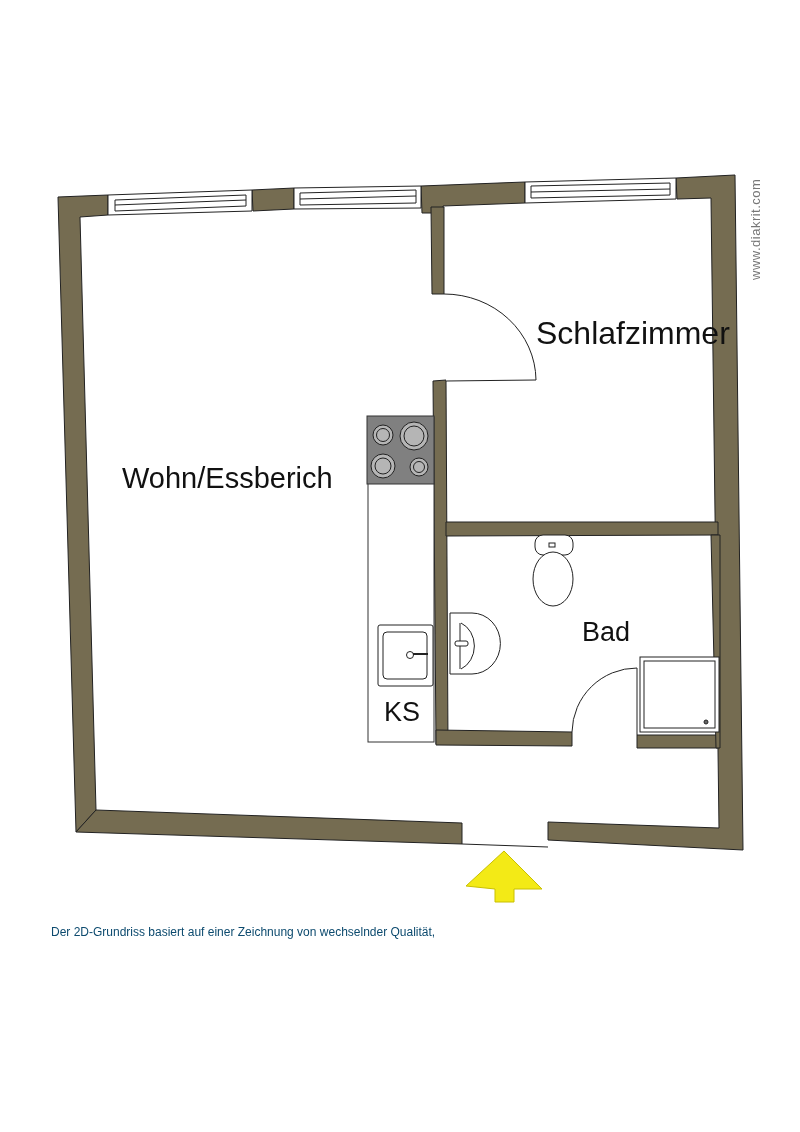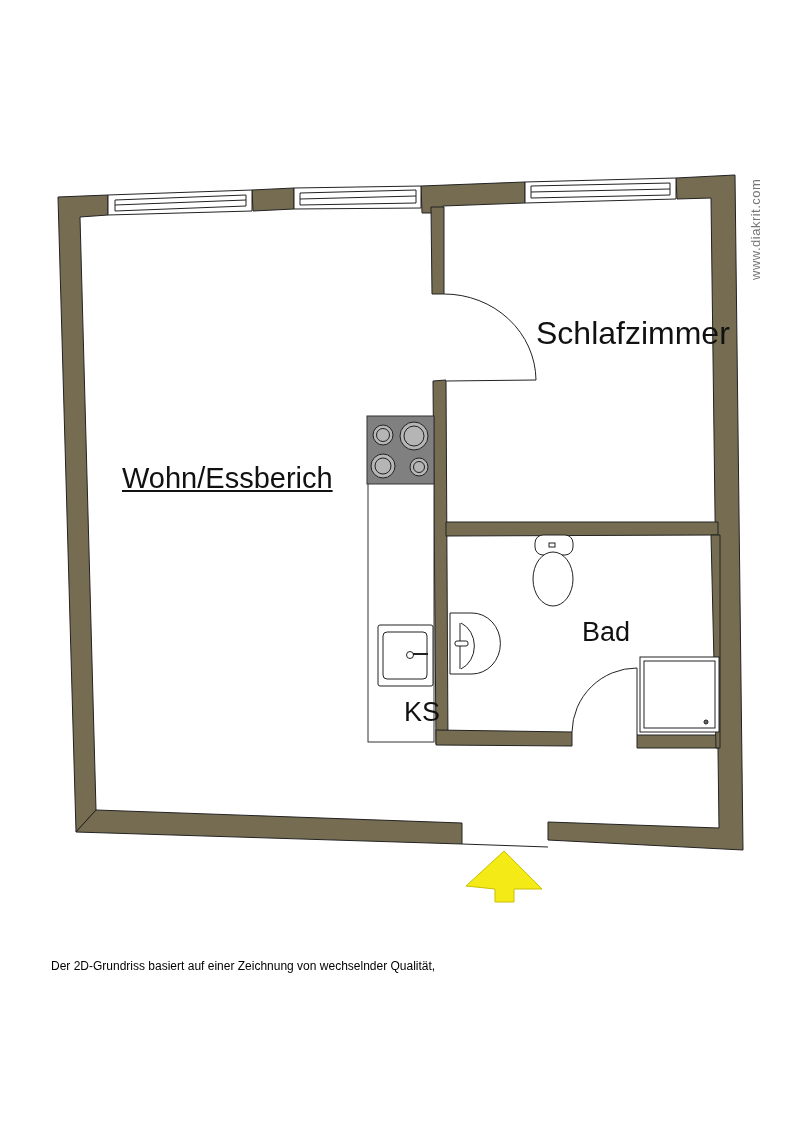--- a/index.html
+++ b/index.html
@@ -1,20 +1,20 @@
 <!DOCTYPE html>
 <html><head>
 <meta charset="utf-8">
 <style>
   html, body { margin: 0; padding: 0; background: #ffffff; }
   body { width: 800px; height: 1132px; position: relative; overflow: hidden; font-family: "Liberation Sans", sans-serif; }
   #plan { position: absolute; left: 0; top: 0; width: 800px; height: 1132px; }
   .room-label { position: absolute; color: #111; font-family: "Liberation Sans", sans-serif; white-space: nowrap; }
   .watermark { position: absolute; left: 748px; top: 176px; width: 110px; transform-origin: left top; transform: translate(0,104px) rotate(-90deg); color: #777; font-size: 13px; letter-spacing: 0.5px; }
-  .disclaimer { position: absolute; left: 51px; top: 959px; font-size: 12px; line-height: 15px; color: #000000; }
+  .disclaimer { position: absolute; left: 51px; top: 925px; font-size: 12px; line-height: 15px; color: #0c4a6e; }
 </style>
 </head>
 <body>
 
 <svg id="plan" viewBox="0 0 800 1132" xmlns="http://www.w3.org/2000/svg">
   <g fill="#756c51" stroke="#222" stroke-width="1">
 
     <polygon points="58,197 108,195 108,215 80,217 96,810 76,832"></polygon>
 
     <polygon points="252,190 294,188 294,209 253,211"></polygon>
@@ -94,22 +94,22 @@
     <circle cx="706" cy="722" r="2" fill="#666"></circle>
   </g>
 
   <path d="M572,732 A65,65 0 0 1 637,668 L637,735" fill="#fff" stroke="#222" stroke-width="1"></path>
 
   <line x1="462" y1="844" x2="548" y2="847" stroke="#222" stroke-width="1"></line>
 
   <polygon points="504,851 542,889 514,889 514,902 495,902 495,889 466,886" fill="#f3ea16" stroke="#c9c000" stroke-width="1"></polygon>
 </svg>
 
-<div class="room-label" style="left:122px;top:462px;font-size:29px;text-decoration:underline;">Wohn/Essberich</div>
+<div class="room-label" style="left:122px;top:462px;font-size:29px;">Wohn/Essberich</div>
 <div class="room-label" style="left:523px;top:315px;font-size:32px;margin-left:13px;">Schlafzimmer</div>
 <div class="room-label" style="left:562px;top:617px;font-size:27px;margin-left:20px;">Bad</div>
-<div class="room-label" style="left:404px;top:697px;font-size:27px;">KS</div>
+<div class="room-label" style="left:384px;top:697px;font-size:27px;">KS</div>
 
 <div class="watermark">www.diakrit.com</div>
 
 <div class="disclaimer">
   <div>Der 2D-Grundriss basiert auf einer Zeichnung von wechselnder Qualität,</div>
 </div>
 
 </body></html>

